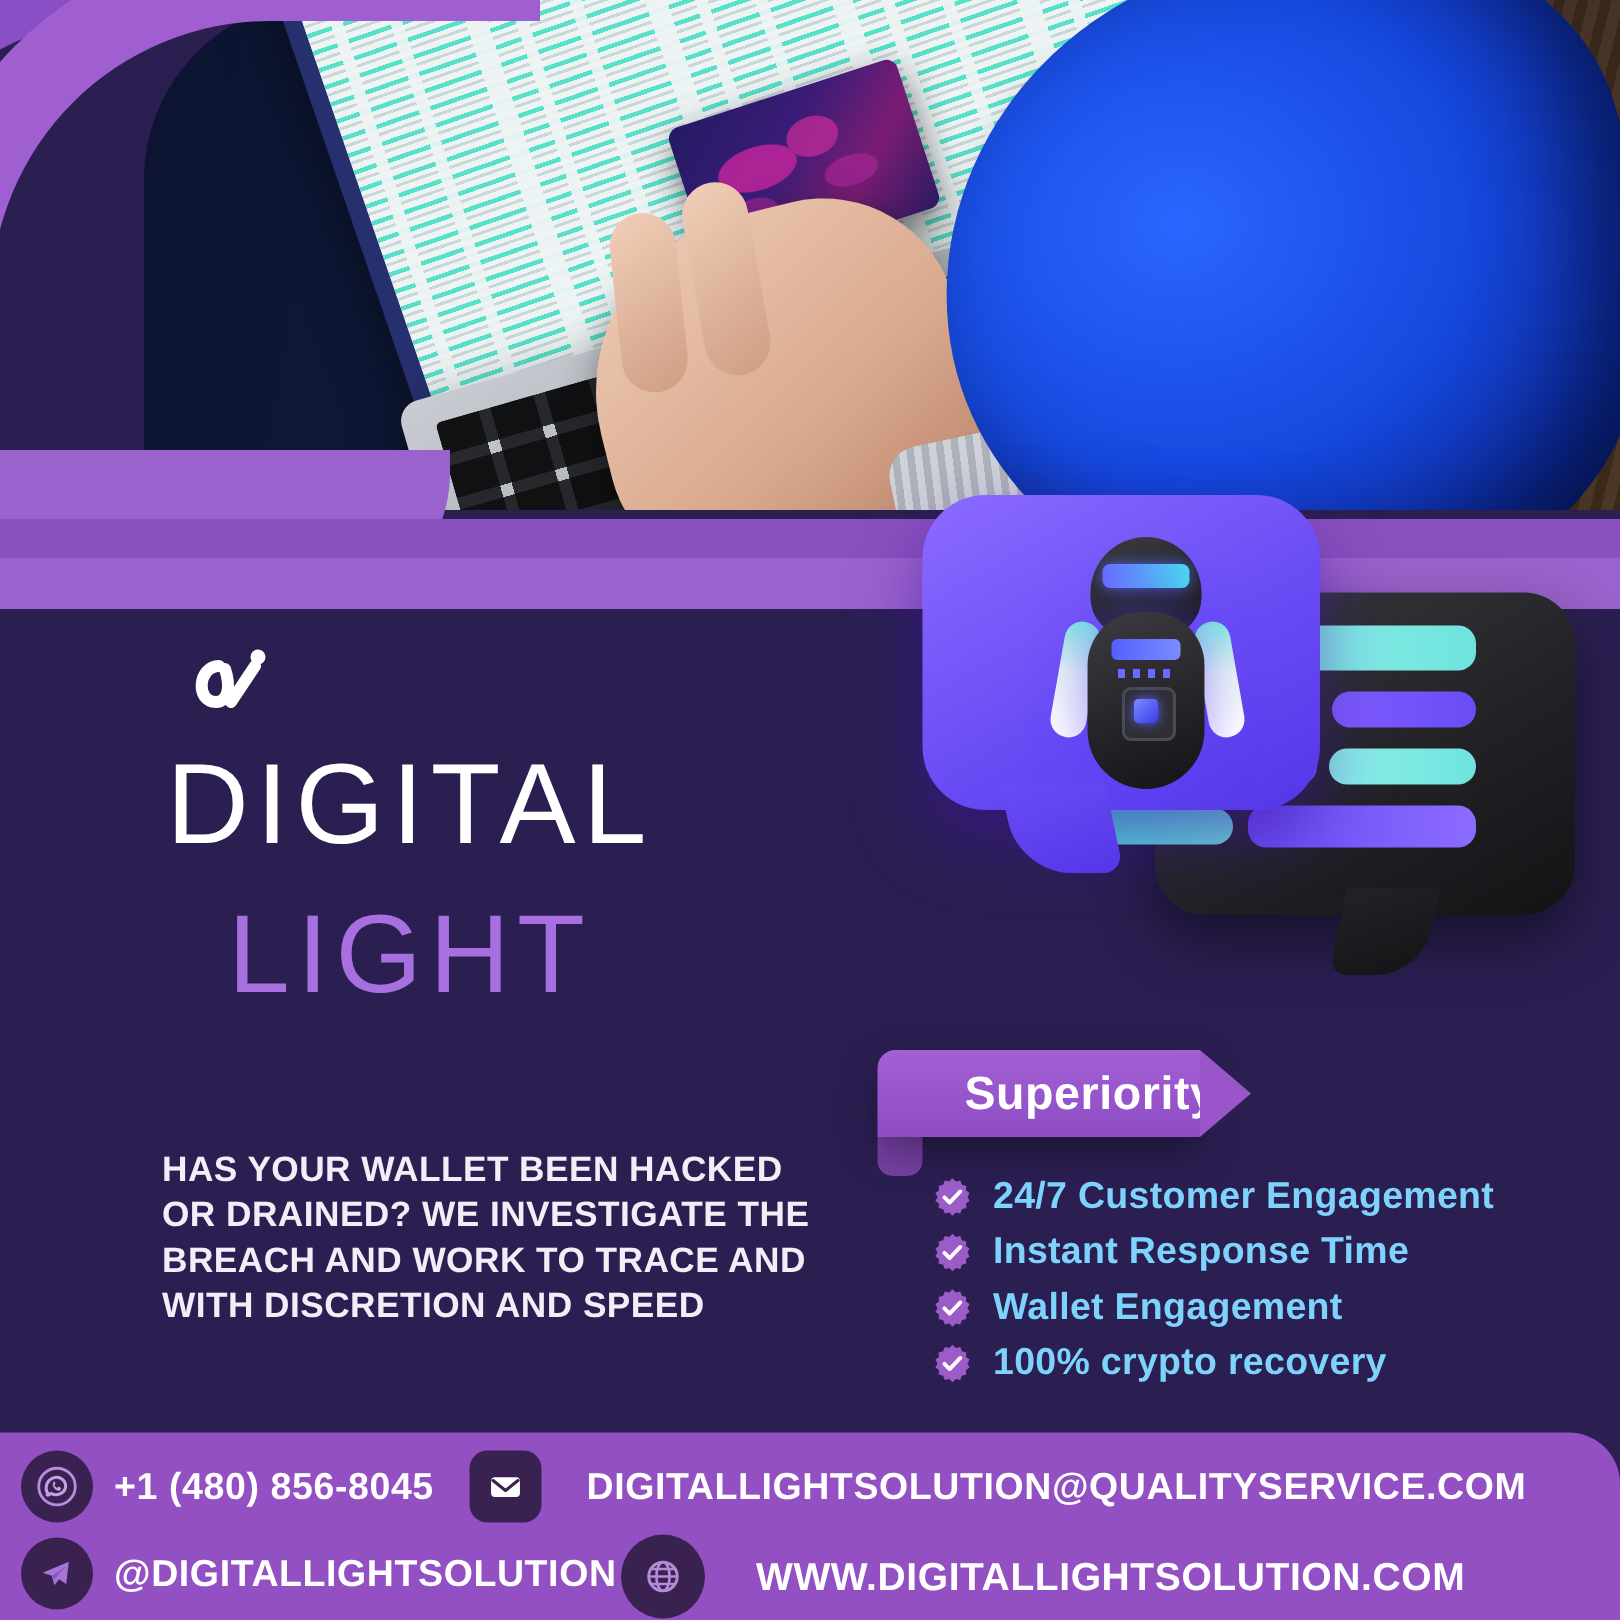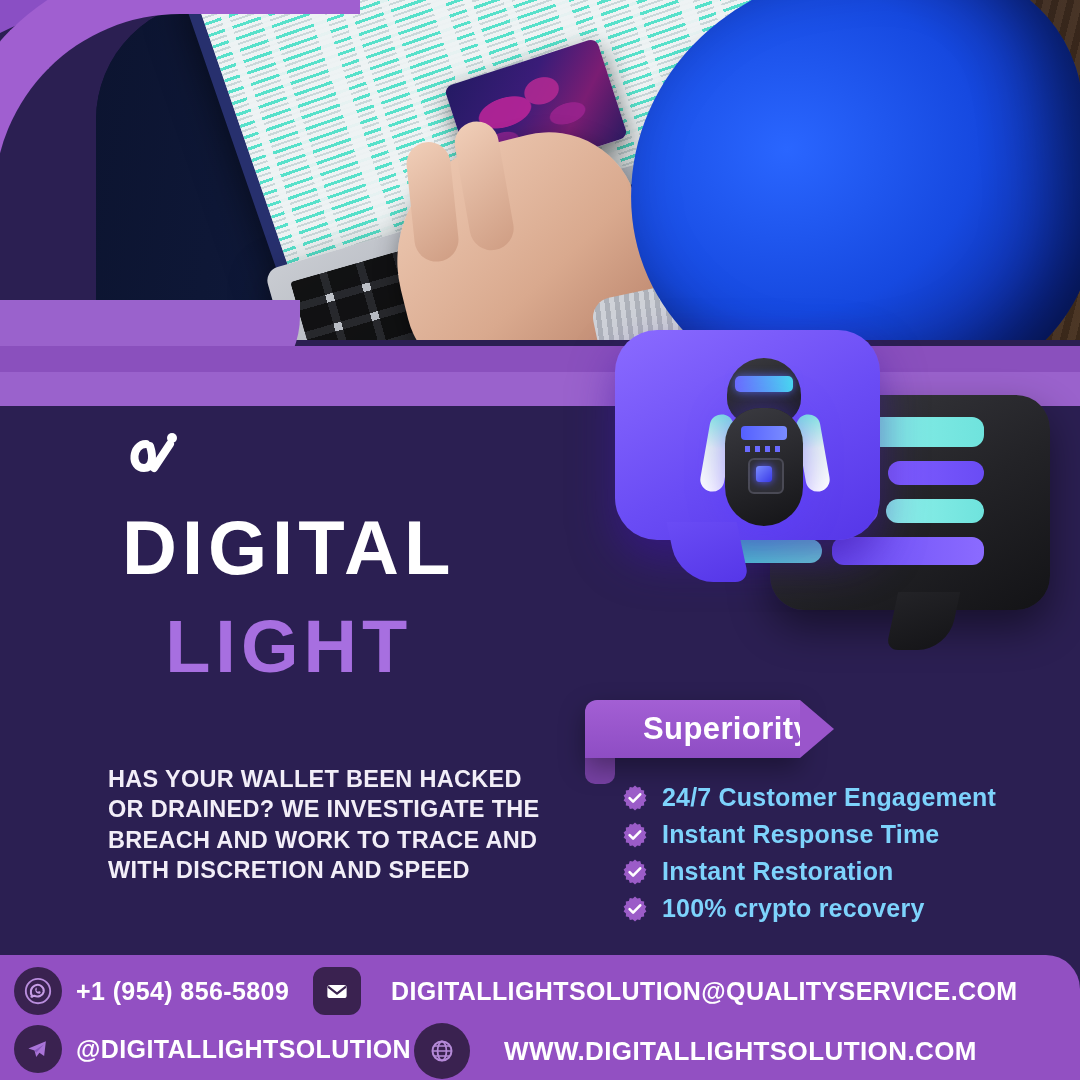--- a/index.html
+++ b/index.html
@@ -145,21 +145,21 @@
   }
   .band-tail{
     position:absolute;left:0;top:300px;width:300px;height:106px;
     background:#9a62cc;border-bottom-right-radius:90px;
   }
 
   
   .logo-mark{position:absolute;left:120px;top:424px;width:64px;height:64px;}
   .headline{position:absolute;left:110px;top:500px;}
   .h-line{
-    font-size:74px;line-height:.96;letter-spacing:5px;font-weight:700;margin:12px;
+    font-size:74px;line-height:.96;letter-spacing:5px;font-weight:400;margin:1px;
   }
   .h-white{color:#ffffff;font-size:76px;}
   .h-purple{color:#a76fe0;}
   .h-purple2{color:#a76fe0;font-size:70px;letter-spacing:4px;}
 
   .body-copy{
     position:absolute;left:108px;top:764px;width:460px;
     color:#f2eef8;font-size:23.5px;line-height:1.29;font-weight:700;letter-spacing:.3px;
   }
   .body-copy p{margin:0;}
@@ -384,21 +384,21 @@
       </span>
       <span class="feature-label">Instant Response Time</span>
     </div>
     <div class="feature">
       <span class="badge">
         <svg viewBox="0 0 26 26" width="26" height="26">
           <path d="M13 0.5 15.2 2.6 18.2 2 19.2 4.9 22.2 5.6 22 8.6 24.4 10.4 23 13 24.4 15.6 22 17.4 22.2 20.4 19.2 21.1 18.2 24 15.2 23.4 13 25.5 10.8 23.4 7.8 24 6.8 21.1 3.8 20.4 4 17.4 1.6 15.6 3 13 1.6 10.4 4 8.6 3.8 5.6 6.8 4.9 7.8 2 10.8 2.6Z" fill="#9b5cc8"></path>
           <path d="M7.6 13.2 11.1 16.7 18.2 9.3" fill="none" stroke="#fff" stroke-width="2.6" stroke-linecap="round" stroke-linejoin="round"></path>
         </svg>
       </span>
-      <span class="feature-label">Instant Restoration</span>
+      <span class="feature-label">Wallet Engagement</span>
     </div>
     <div class="feature">
       <span class="badge">
         <svg viewBox="0 0 26 26" width="26" height="26">
           <path d="M13 0.5 15.2 2.6 18.2 2 19.2 4.9 22.2 5.6 22 8.6 24.4 10.4 23 13 24.4 15.6 22 17.4 22.2 20.4 19.2 21.1 18.2 24 15.2 23.4 13 25.5 10.8 23.4 7.8 24 6.8 21.1 3.8 20.4 4 17.4 1.6 15.6 3 13 1.6 10.4 4 8.6 3.8 5.6 6.8 4.9 7.8 2 10.8 2.6Z" fill="#9b5cc8"></path>
           <path d="M7.6 13.2 11.1 16.7 18.2 9.3" fill="none" stroke="#fff" stroke-width="2.6" stroke-linecap="round" stroke-linejoin="round"></path>
         </svg>
       </span>
       <span class="feature-label">100% crypto recovery</span>
     </div>
@@ -407,21 +407,21 @@
   <div class="footer">
 
     <div class="fitem" style="left:14px;top:12px;">
       <span class="ficon">
         <svg viewBox="0 0 32 32" width="30" height="30">
           <circle cx="16" cy="16" r="13" fill="none" stroke="#b98ddd" stroke-width="2"></circle>
           <path d="M10 22 C7 18 8 12 13 10 C18 8 23 12 22 17 C21 21 16 23 12 21 L9 22 Z" fill="none" stroke="#c79ee6" stroke-width="2.2" stroke-linejoin="round"></path>
           <path d="M13 14 C13 17 15 19 18 19 L19 17 17 16 16 17 C15 16.4 14.6 16 14 15 L15 14 14 12 Z" fill="#c79ee6"></path>
         </svg>
       </span>
-      <span class="ftext">+1 (954) 856-5809</span>
+      <span class="ftext">+1 (480) 856-8045</span>
     </div>
 
     <div class="fitem" style="left:313px;top:12px;">
       <span class="ficon sq">
         <svg viewBox="0 0 32 32" width="28" height="28">
           <rect x="5" y="9" width="22" height="15" rx="3" fill="#ffffff"></rect>
           <path d="M6.5 11.5 16 19 25.5 11.5" fill="none" stroke="#3a2250" stroke-width="2.4" stroke-linejoin="round" stroke-linecap="round"></path>
         </svg>
       </span>
       <span class="ftext" style="margin-left:16px;">DIGITALLIGHTSOLUTION@QUALITYSERVICE.COM</span>

